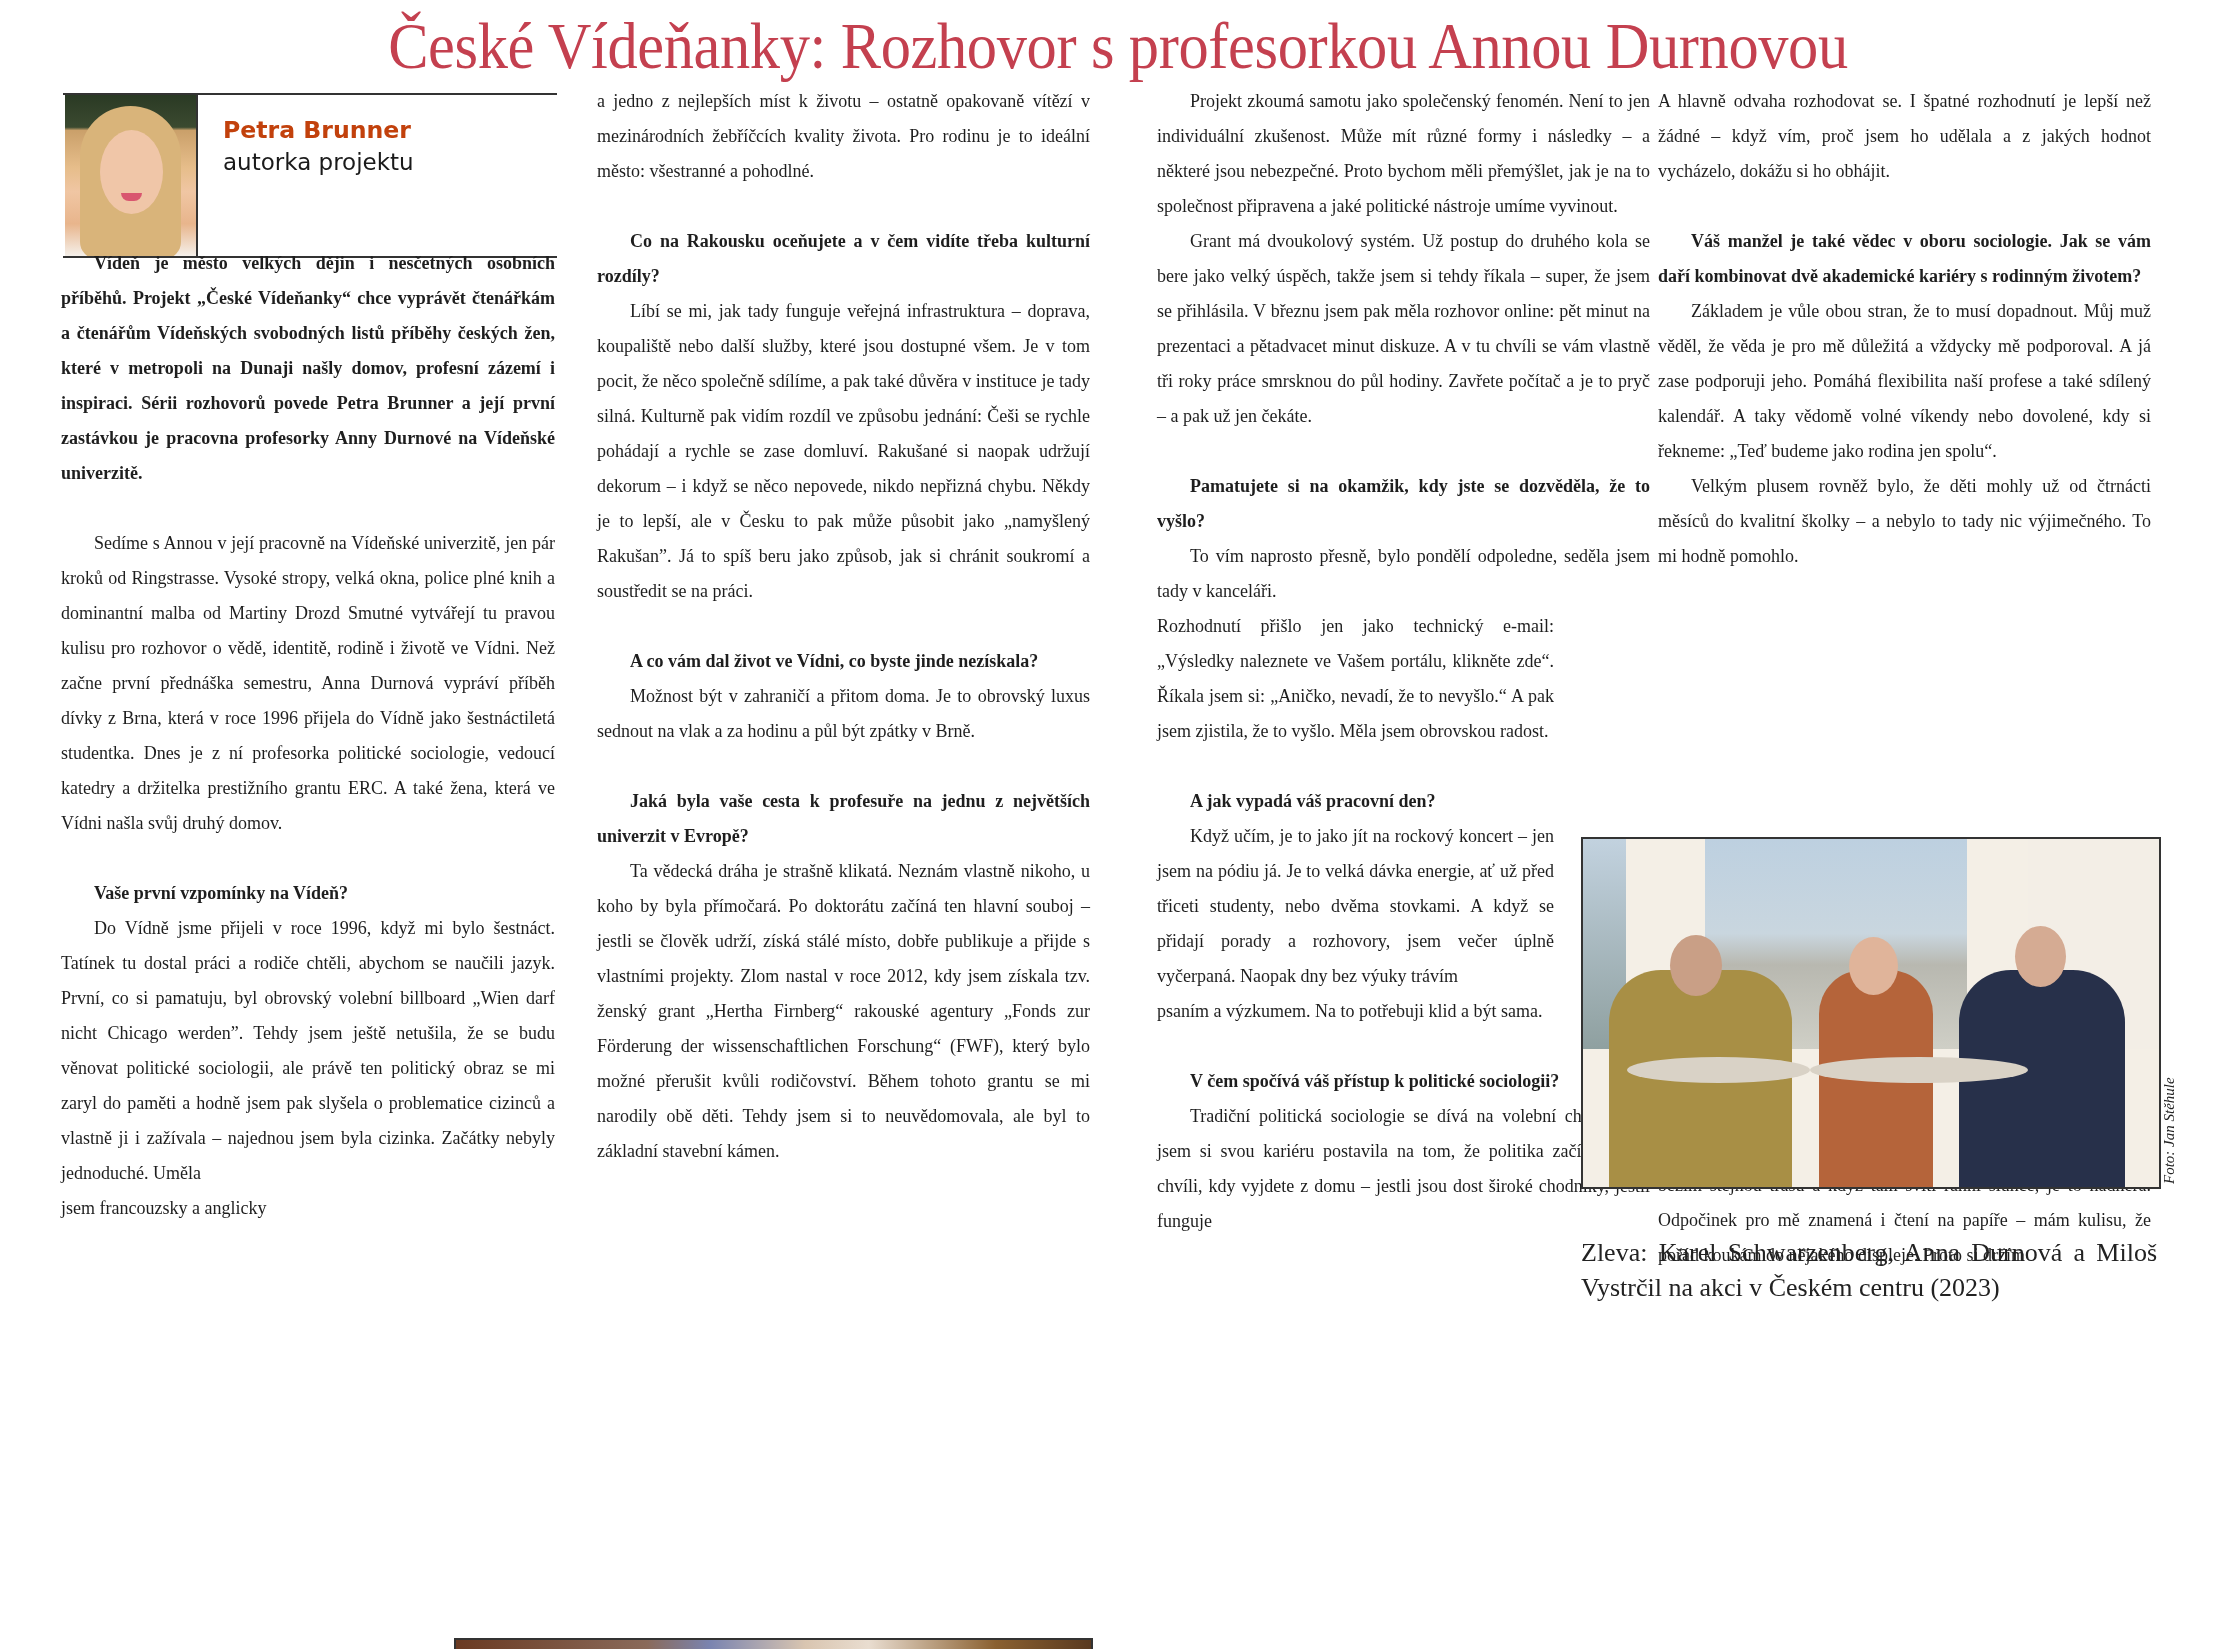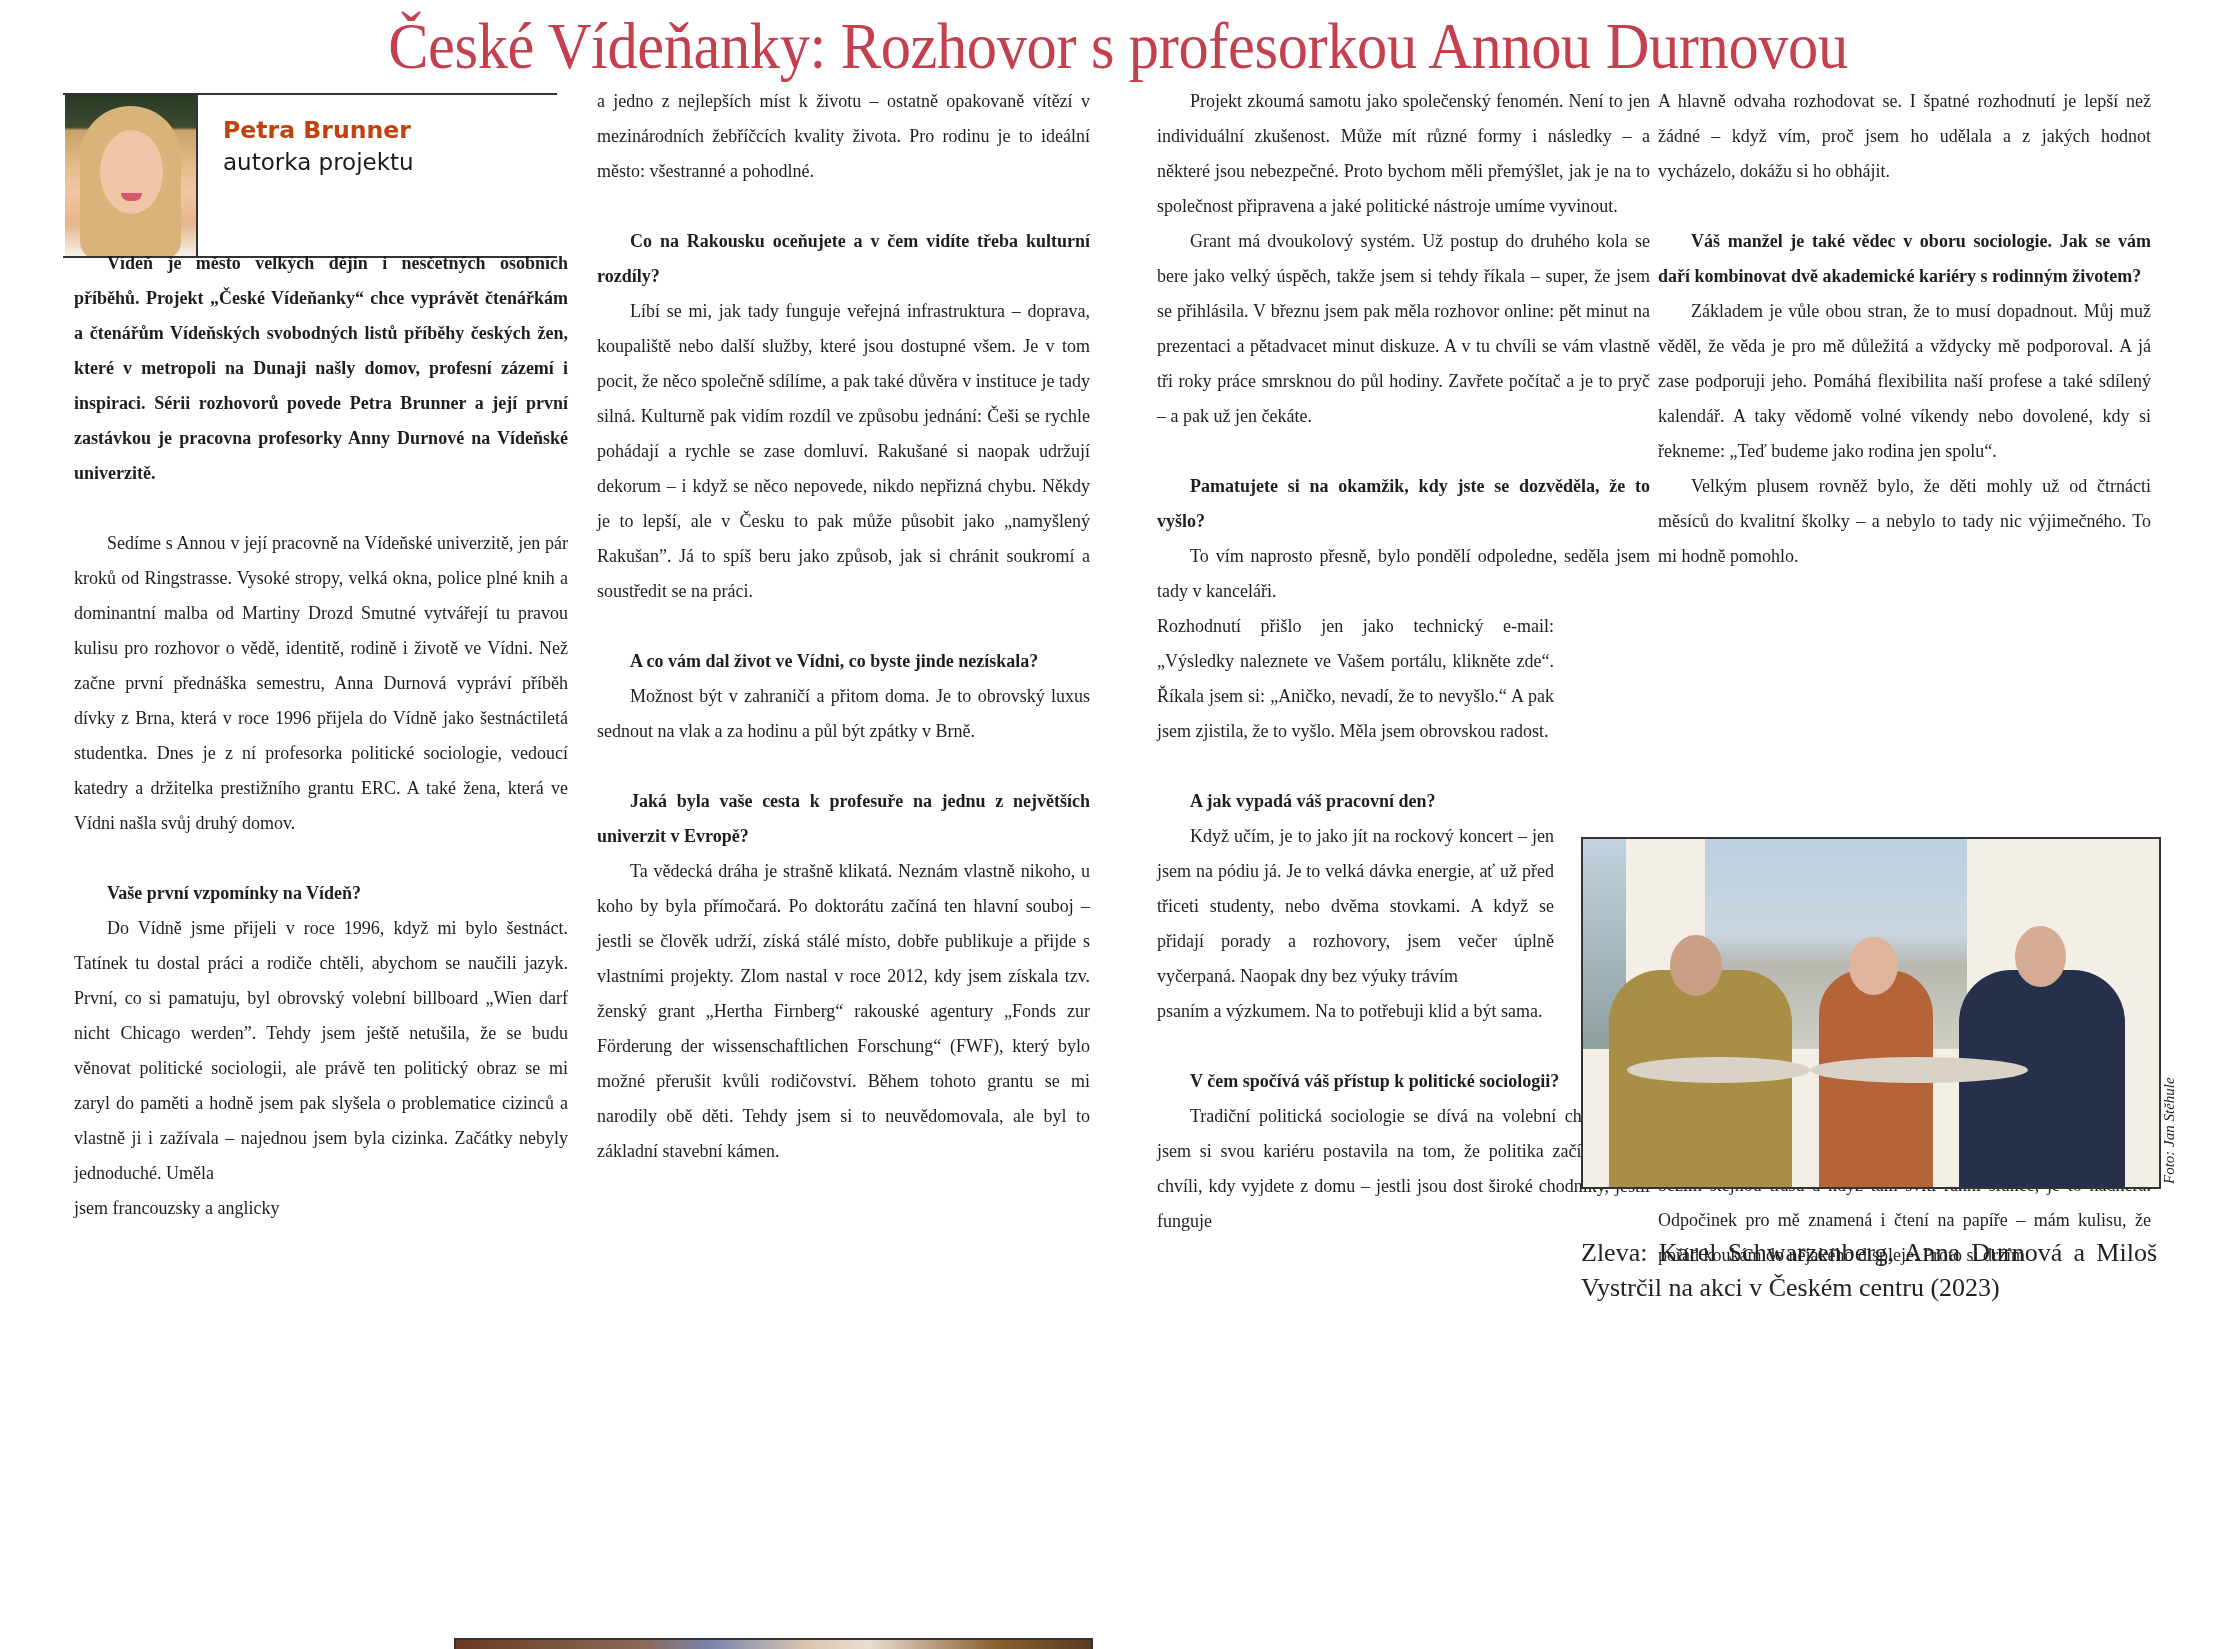--- a/index.html
+++ b/index.html
@@ -2,21 +2,21 @@
 <html style="font-size:14px"><head>
 <meta charset="utf-8">
 <style>
   html, body { margin:0; padding:0; background:#ffffff; }
   body { width:2236px; height:1650px; position:relative; overflow:hidden; font-family:"Liberation Serif","DejaVu Serif",serif; color:#1e1e1e; }
   .title { position:absolute; left:0; width:2236px; top:7px; text-align:center; font-family:"Liberation Serif","DejaVu Serif",serif; font-size:65px; line-height:79px; color:#c4404f; letter-spacing:-0.4px; transform:scaleX(0.93); transform-origin:center top; white-space:nowrap; }
   .col { position:absolute; top:84px; width:524px; font-size:18px; line-height:35px; text-align:justify; hyphens:manual; }
   .col p { margin:0; text-indent:33px; }
   .col p.noind { text-indent:0; }
   .col .q { font-weight:bold; text-indent:33px; margin-top:35px; }
-  .c1 { left:74px; width:494px; top:246px; }
+  .c1 { left:61px; width:494px; top:246px; }
   .c2 { left:597px; width:493px; top:84px; }
   .c3 { left:1157px; width:493px; top:84px; }
   .c4 { left:1658px; width:493px; top:84px; }
   .lead { font-weight:bold; text-indent:33px; }
   .author-box { position:absolute; left:63px; top:93px; width:494px; height:161px; border-top:2.6px solid #333; border-bottom:2.6px solid #333; }
   .author-photo { position:absolute; left:1.7px; top:0; width:131px; height:161px; background:linear-gradient(180deg,#2a3a24 0%,#3b4a30 20%,#caa06a 22%,#e6bd8a 45%,#f0c6a3 60%,#e8b58c 80%,#f5f0ea 100%); border-right:2.6px solid #333; overflow:hidden; }
   .author-photo .hair { position:absolute; left:15.7px; top:10.5px; width:101px; height:153px; border-radius:52px 52px 17.5px 17.5px; background:#d9b47a; }
   .author-photo .face { position:absolute; left:35px; top:35px; width:63px; height:84px; border-radius:50%; background:#f0c6a8; }
   .author-photo .mouth { position:absolute; left:56px; top:98px; width:21px; height:7.9px; border-radius:0 0 10.5px 10.5px; background:#d9566f; }
   .author-name { position:absolute; left:160px; top:21px; font-family:"DejaVu Sans","Liberation Sans",sans-serif; font-size:23.6px; font-weight:bold; color:#c2410c; }

